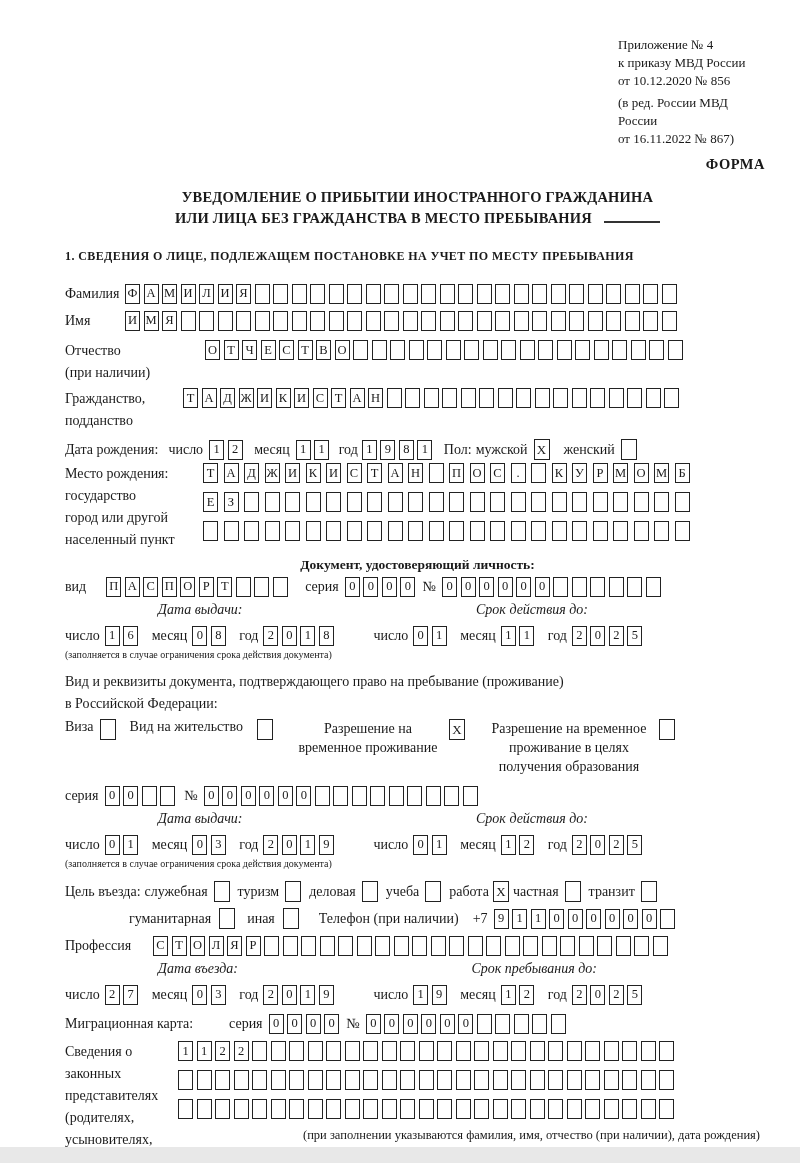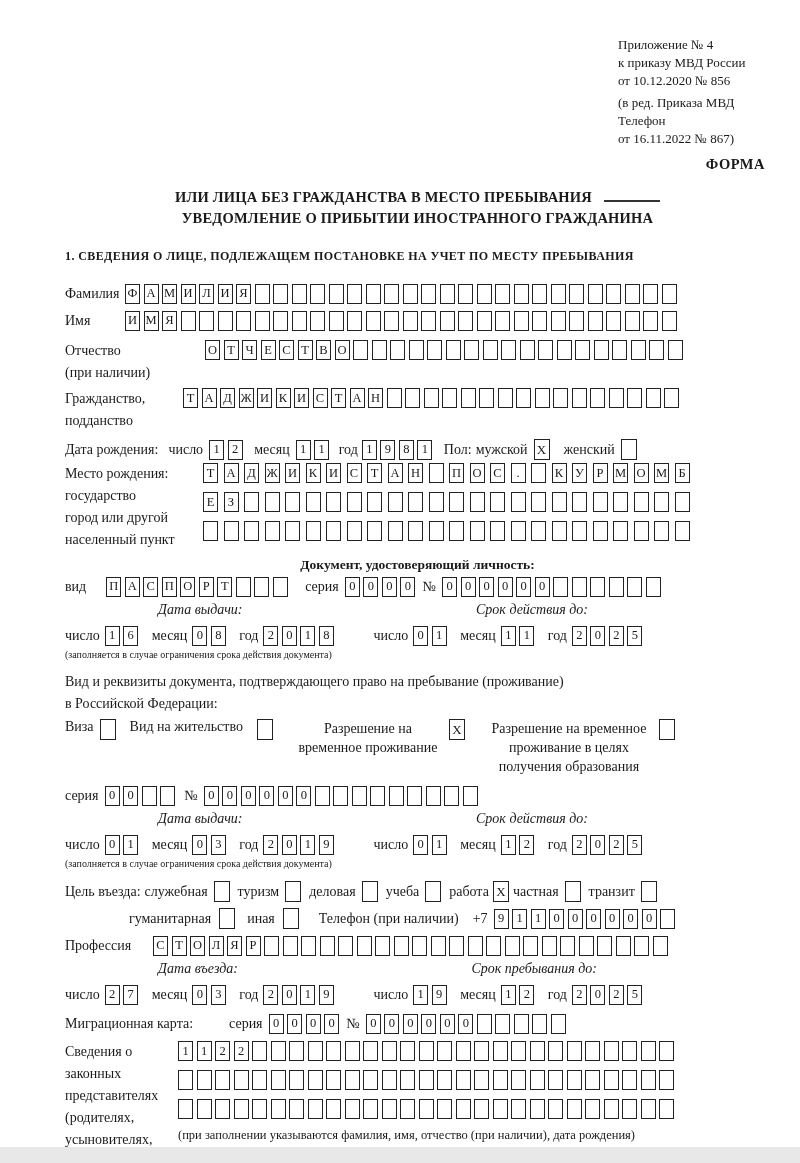--- a/index.html
+++ b/index.html
@@ -53,44 +53,44 @@
   .dh2 { margin-left: 230px; }
   .dategroup { display: inline-flex; align-items: center; }
   .dategroup .lbl { margin-right: 5px; }
   .dategroup .boxes { margin-right: 10px; }
   .caption { font-size: 10px; text-align: left; margin-top: 2px; min-height: 16px; }
   .plain { font-size: 14px; line-height: 22px; margin-top: 6px; }
   .cbrow { margin-top: 4px; }
   .cbitem { display: inline-flex; align-items: flex-start; }
   .cbitem .wrap { white-space: normal; text-align: center; line-height: 19px; }
   .indent { margin-left: 64px; }
-  .repr-caption { font-size: 12.5px; text-align: left; margin-top: 6px; width: 582px; }
+  .repr-caption { font-size: 12.5px; text-align: right; margin-top: 6px; width: 582px; }
 </style>
 </head>
 <body>
 
 <div class="page">
 
   <div class="annex">
     <div>Приложение № 4</div>
     <div>к приказу МВД России</div>
     <div>от 10.12.2020 № 856</div>
     <div class="amend">
-      <div>(в ред. Приказа МВД Телефон</div>
+      <div>(в ред. России МВД России</div>
       <div>от 16.11.2022 № 867)</div>
     </div>
   </div>
 
   <div class="forma">ФОРМА</div>
 
   <div class="title">
+    <div>УВЕДОМЛЕНИЕ О ПРИБЫТИИ ИНОСТРАННОГО ГРАЖДАНИНА</div>
     <div>
       <span>ИЛИ ЛИЦА БЕЗ ГРАЖДАНСТВА В МЕСТО ПРЕБЫВАНИЯ</span><span class="blank"></span>
     </div>
-    <div>УВЕДОМЛЕНИЕ О ПРИБЫТИИ ИНОСТРАННОГО ГРАЖДАНИНА</div>
   </div>
 
   <div class="sec-heading">1. СВЕДЕНИЯ О ЛИЦЕ, ПОДЛЕЖАЩЕМ ПОСТАНОВКЕ НА УЧЕТ ПО МЕСТУ ПРЕБЫВАНИЯ</div>
 
   <div class="row mt18">
     <span class="lbl w60">Фамилия</span>
     <span class="boxes">
         <span class="cell">Ф</span>
         <span class="cell">А</span>
         <span class="cell">М</span>

